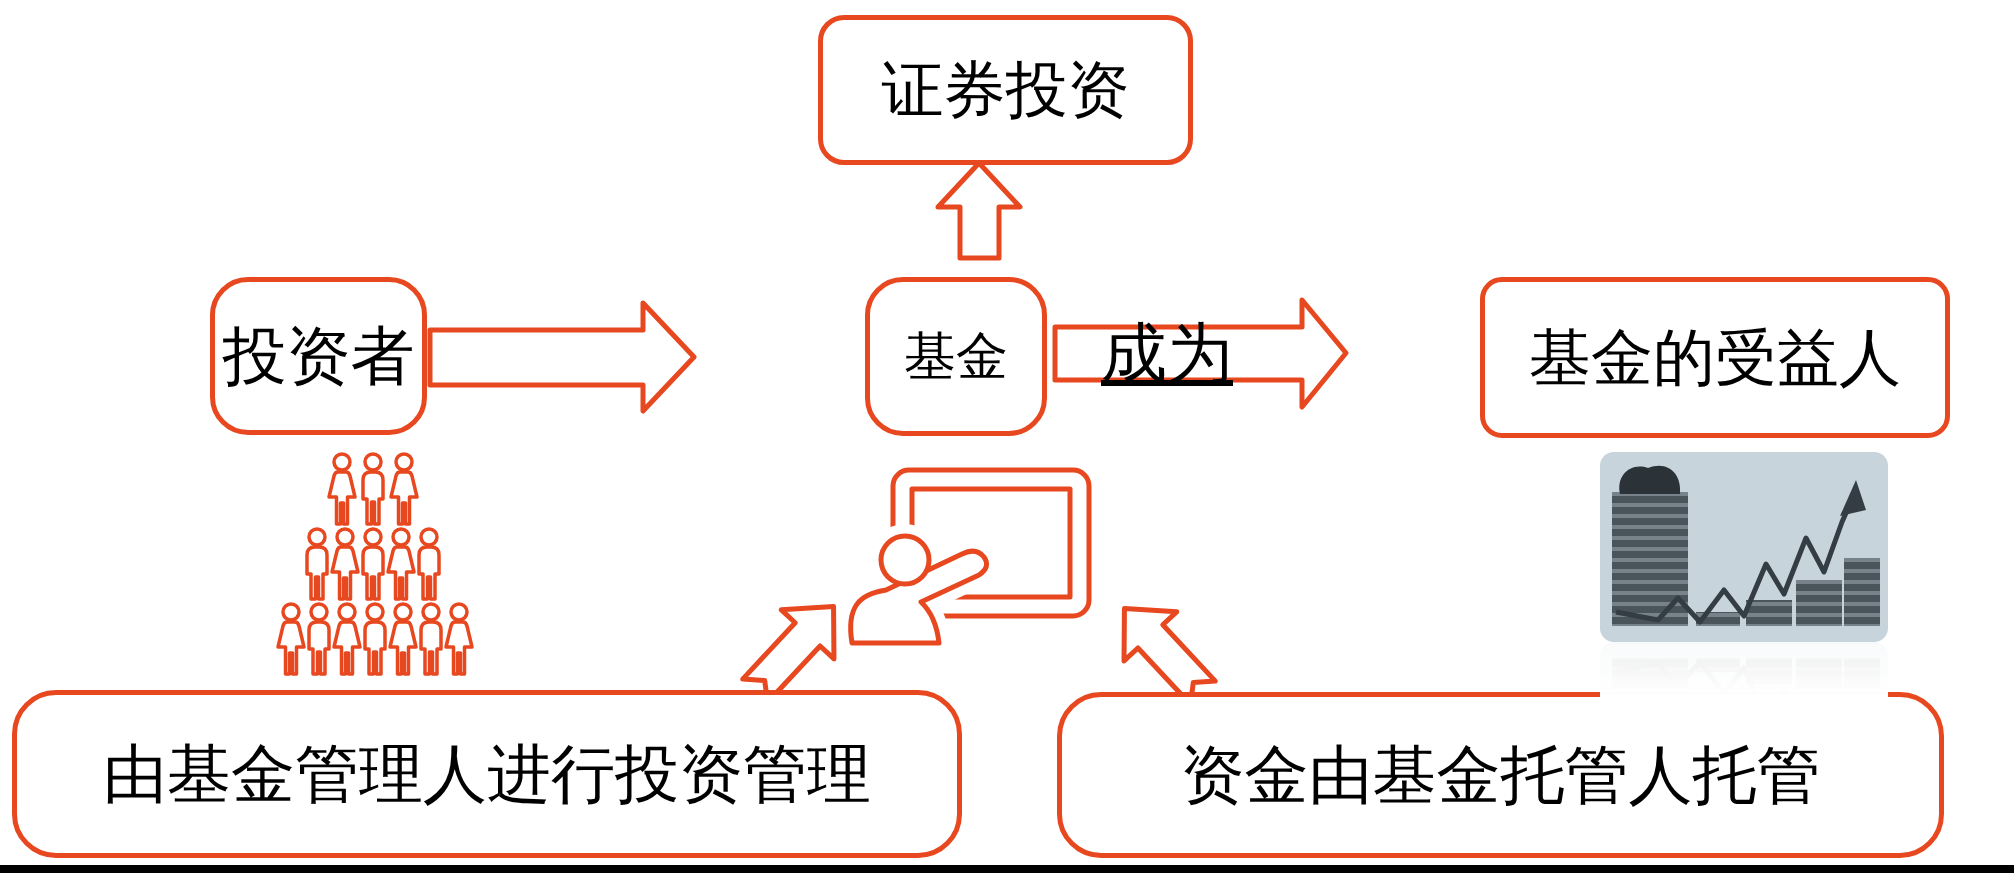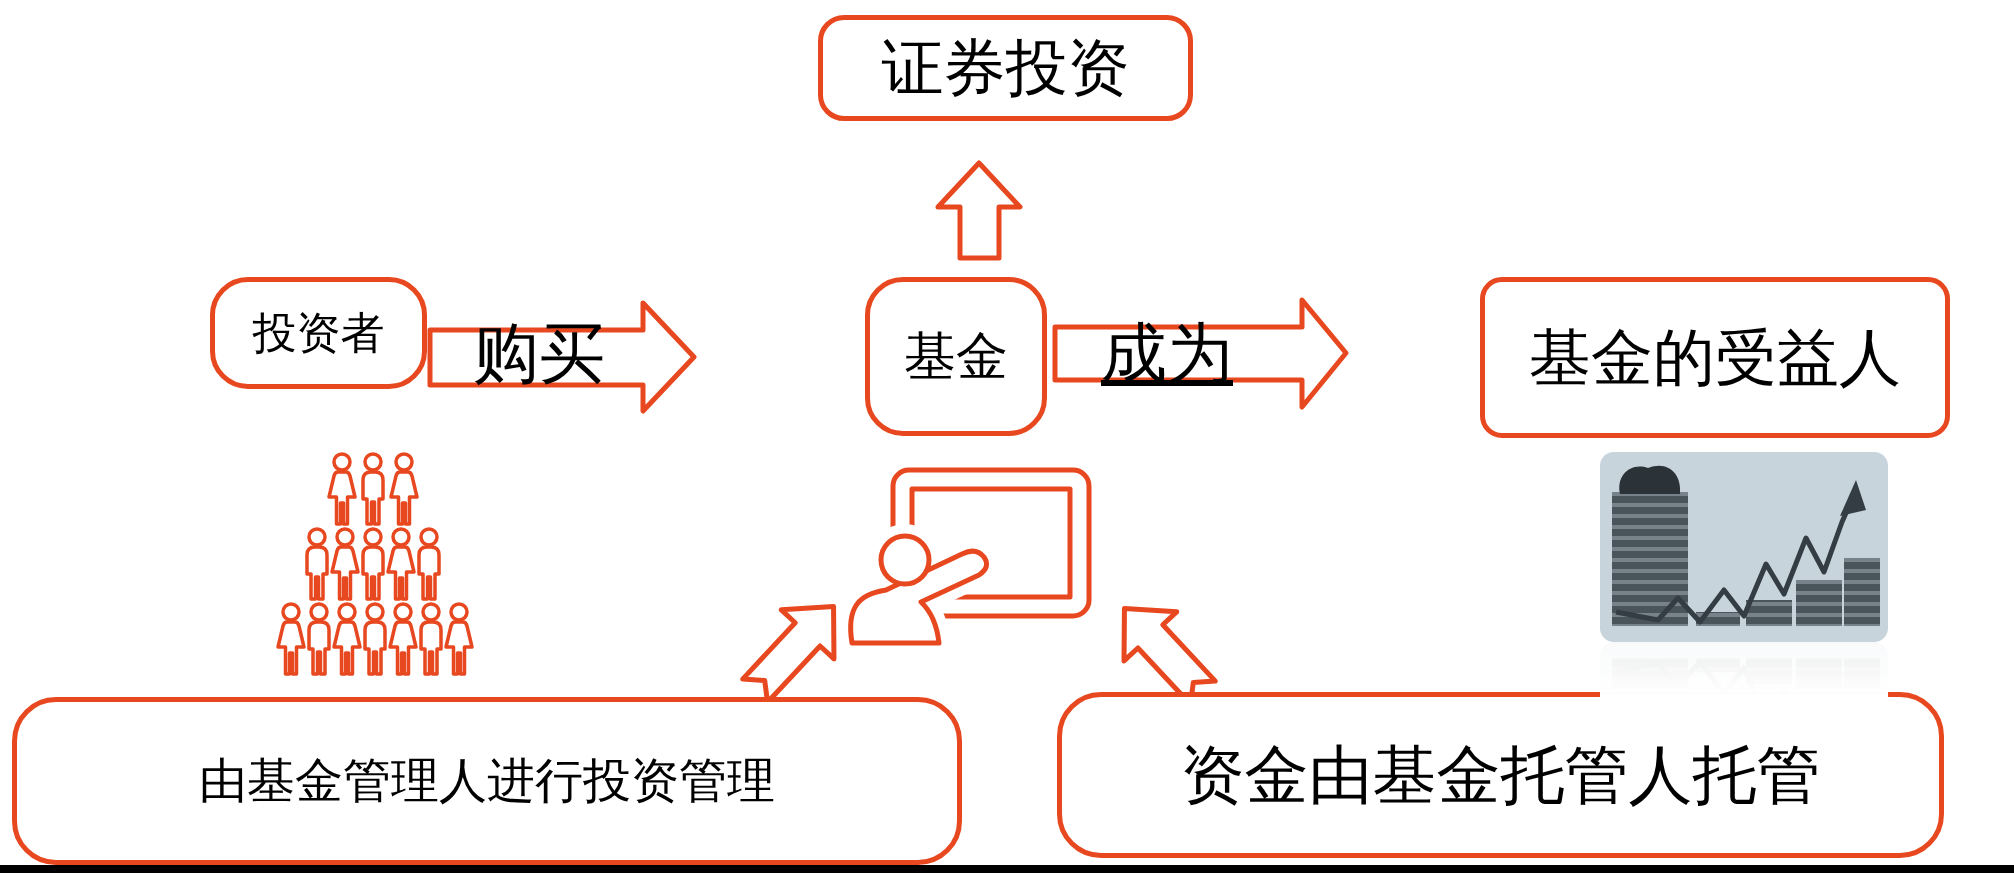--- a/index.html
+++ b/index.html
@@ -20,25 +20,25 @@
   .layer{position:absolute;left:0;top:0;width:2014px;height:873px;}
   .box{
     position:absolute;
     background:#fff;
     border:5px solid var(--accent);
     display:flex;align-items:center;justify-content:center;
     color:var(--ink);
     white-space:nowrap;
     box-sizing:border-box;
   }
-  .box-top   {left:818px; top:15px;  width:375px; height:106px; border-radius:26px; font-size:62px;}
-  .box-inv   {left:210px; top:277px; width:217px; height:112px; border-radius:38px; font-size:44px;}
+  .box-top   {left:818px; top:15px;  width:375px; height:150px; border-radius:26px; font-size:62px;}
+  .box-inv   {left:210px; top:277px; width:217px; height:158px; border-radius:38px; font-size:64px;}
   .box-fund  {left:865px; top:277px; width:182px; height:159px; border-radius:38px; font-size:52px;}
   .box-ben   {left:1480px;top:277px; width:470px; height:161px; border-radius:22px; font-size:62px;}
-  .box-mgr   {left:12px;  top:690px; width:950px; height:168px; border-radius:44px; font-size:48px;margin-top:7px;}
+  .box-mgr   {left:12px;  top:690px; width:950px; height:168px; border-radius:44px; font-size:64px;}
   .box-cus   {left:1057px;top:692px; width:887px; height:166px; border-radius:44px; font-size:64px;}
   .edge-label{
     position:absolute;width:220px;height:84px;
     display:flex;align-items:center;justify-content:center;
     font-size:66px;color:var(--ink);white-space:nowrap;
   }
   .edge-buy   {left:429px; top:312px;}
   .edge-become{left:1057px;top:312px;text-decoration:underline;}
 
   
@@ -122,21 +122,20 @@
     </g>
   </svg>
 
   <div class="box box-top">证券投资</div>
   <div class="box box-inv">投资者</div>
   <div class="box box-fund">基金</div>
   <div class="box box-ben">基金的受益人</div>
   <div class="box box-mgr">由基金管理人进行投资管理</div>
   <div class="box box-cus">资金由基金托管人托管</div>
 
-  <div class="edge-label edge-buy">购买</div>
   <div class="edge-label edge-become">成为</div>
 
   <div class="photo-wrap">
     <svg class="photo" viewBox="0 0 288 190" preserveAspectRatio="none">
       <defs>
         <pattern id="coinp" width="8" height="11" patternUnits="userSpaceOnUse">
           <rect width="8" height="11" fill="#4a545b"></rect>
           <rect y="7" width="8" height="4" fill="#78828a"></rect>
         </pattern>
       </defs>

